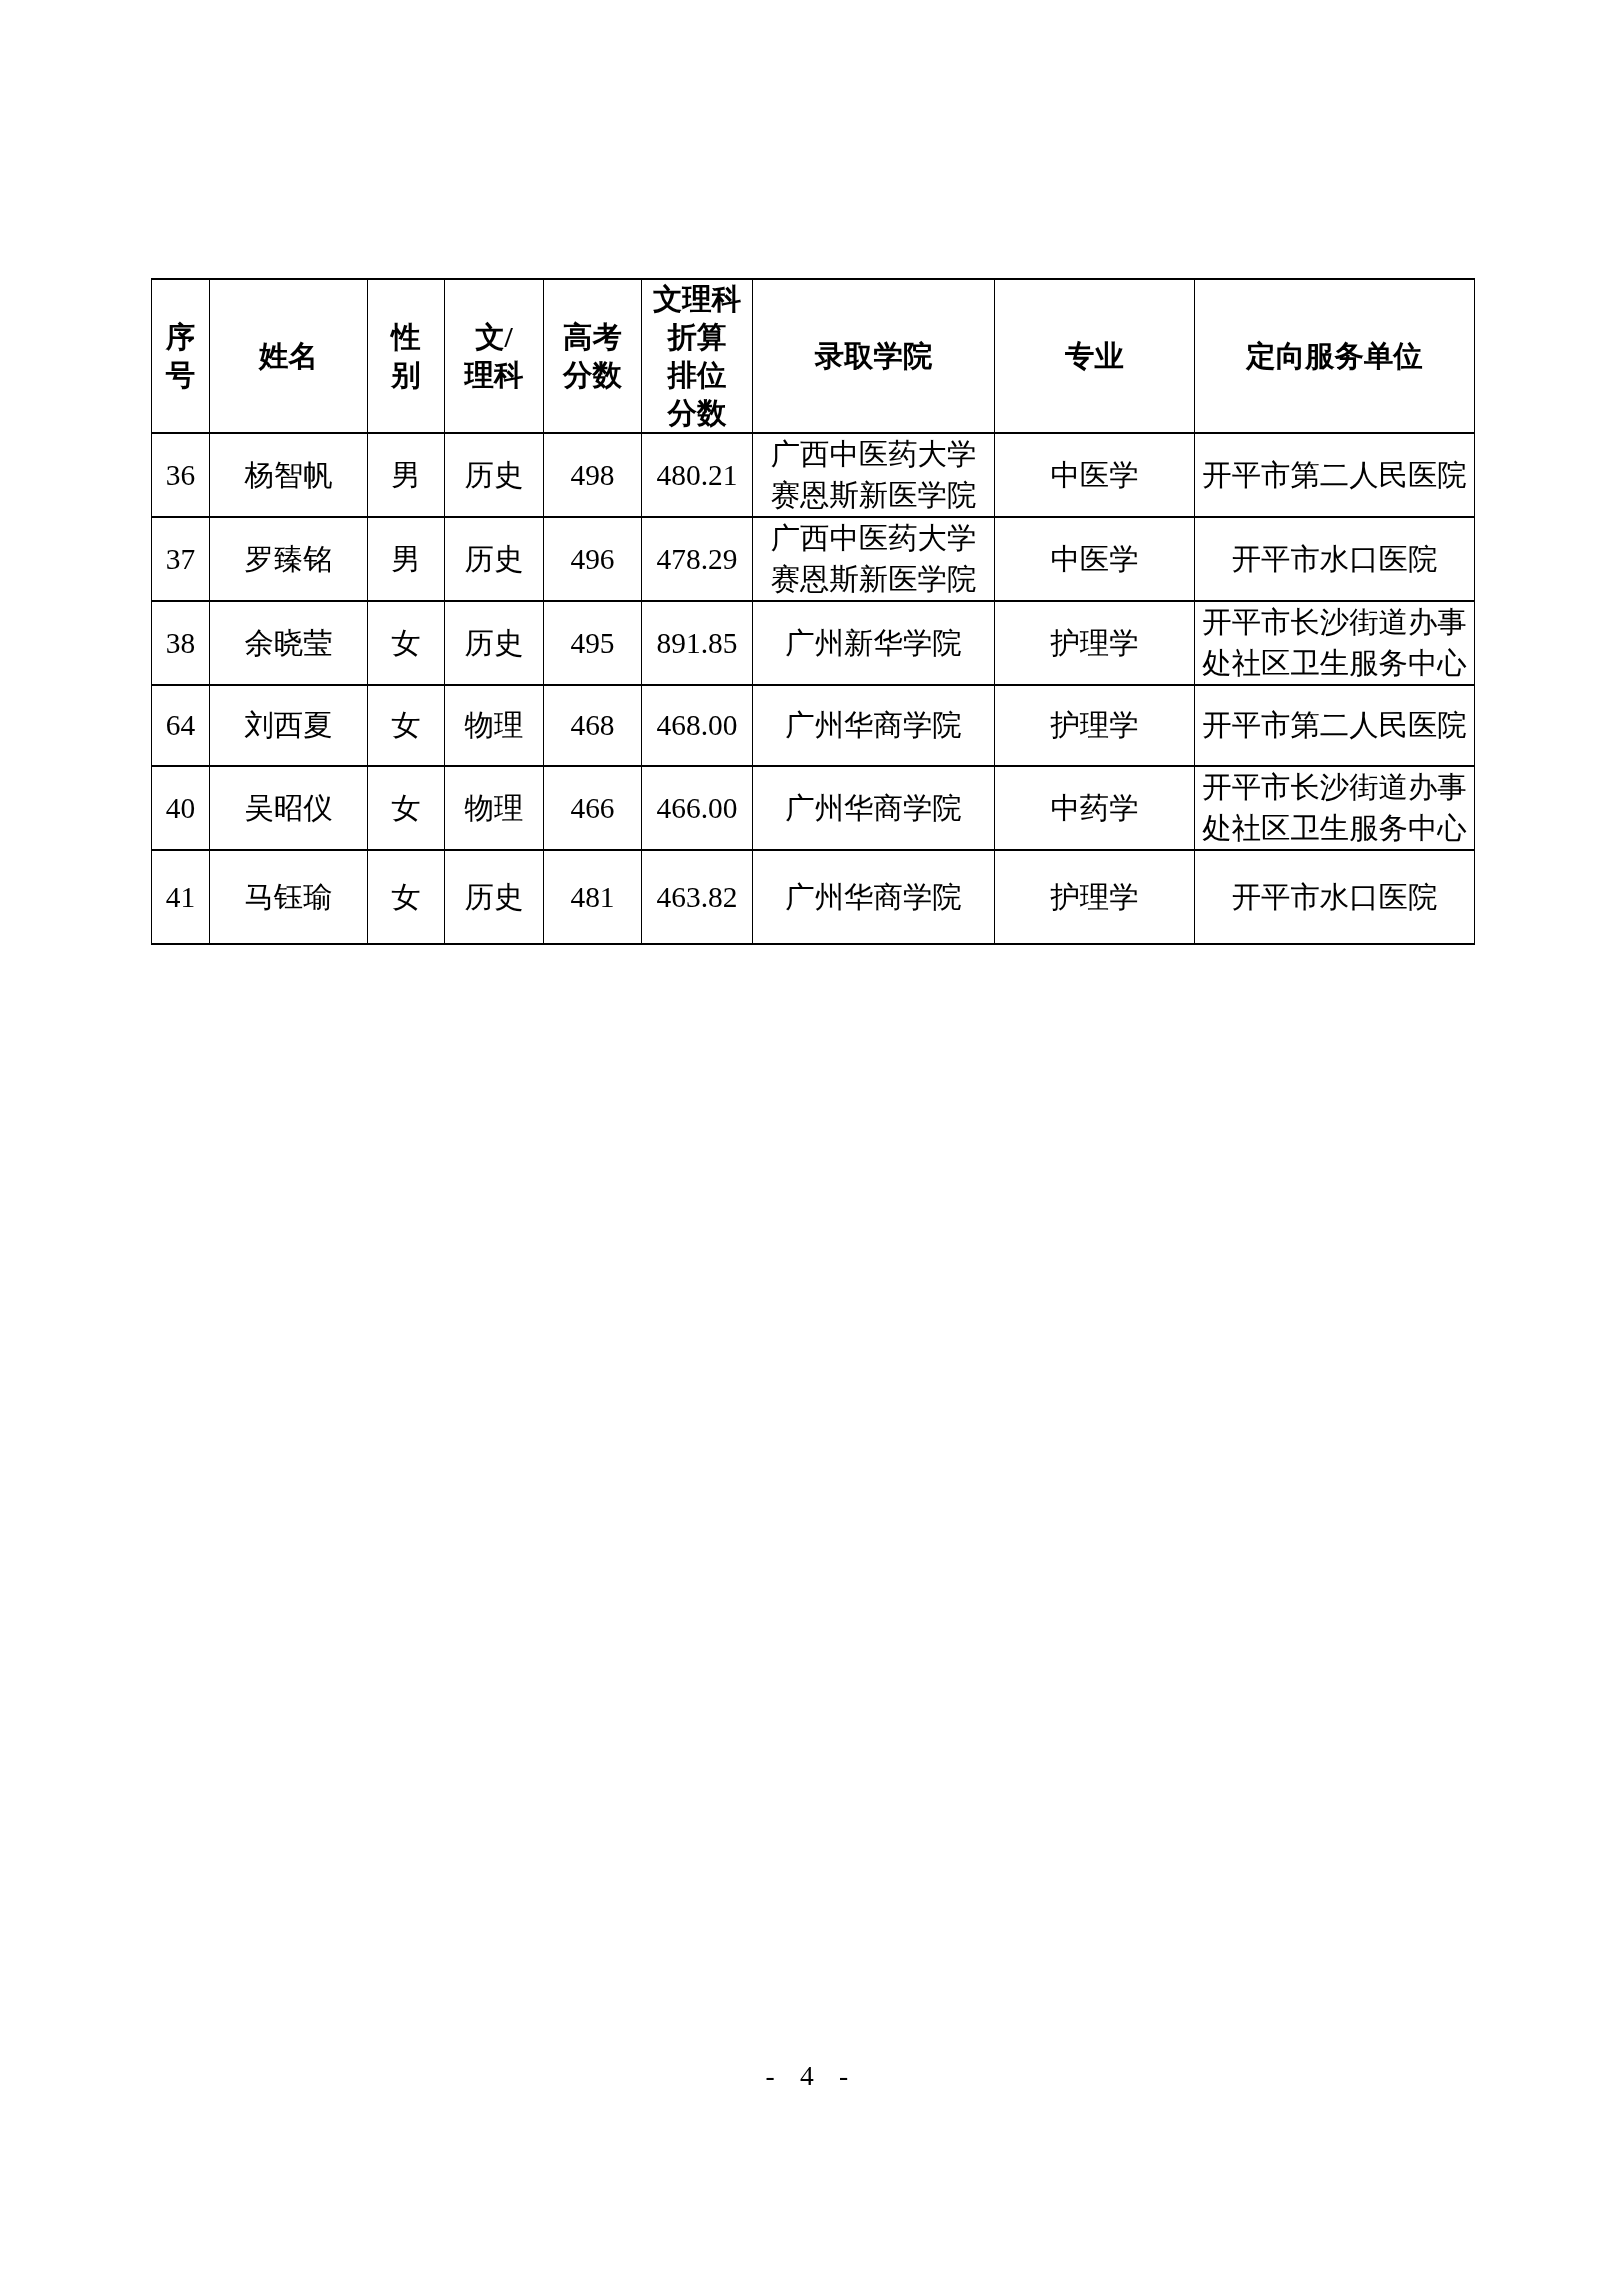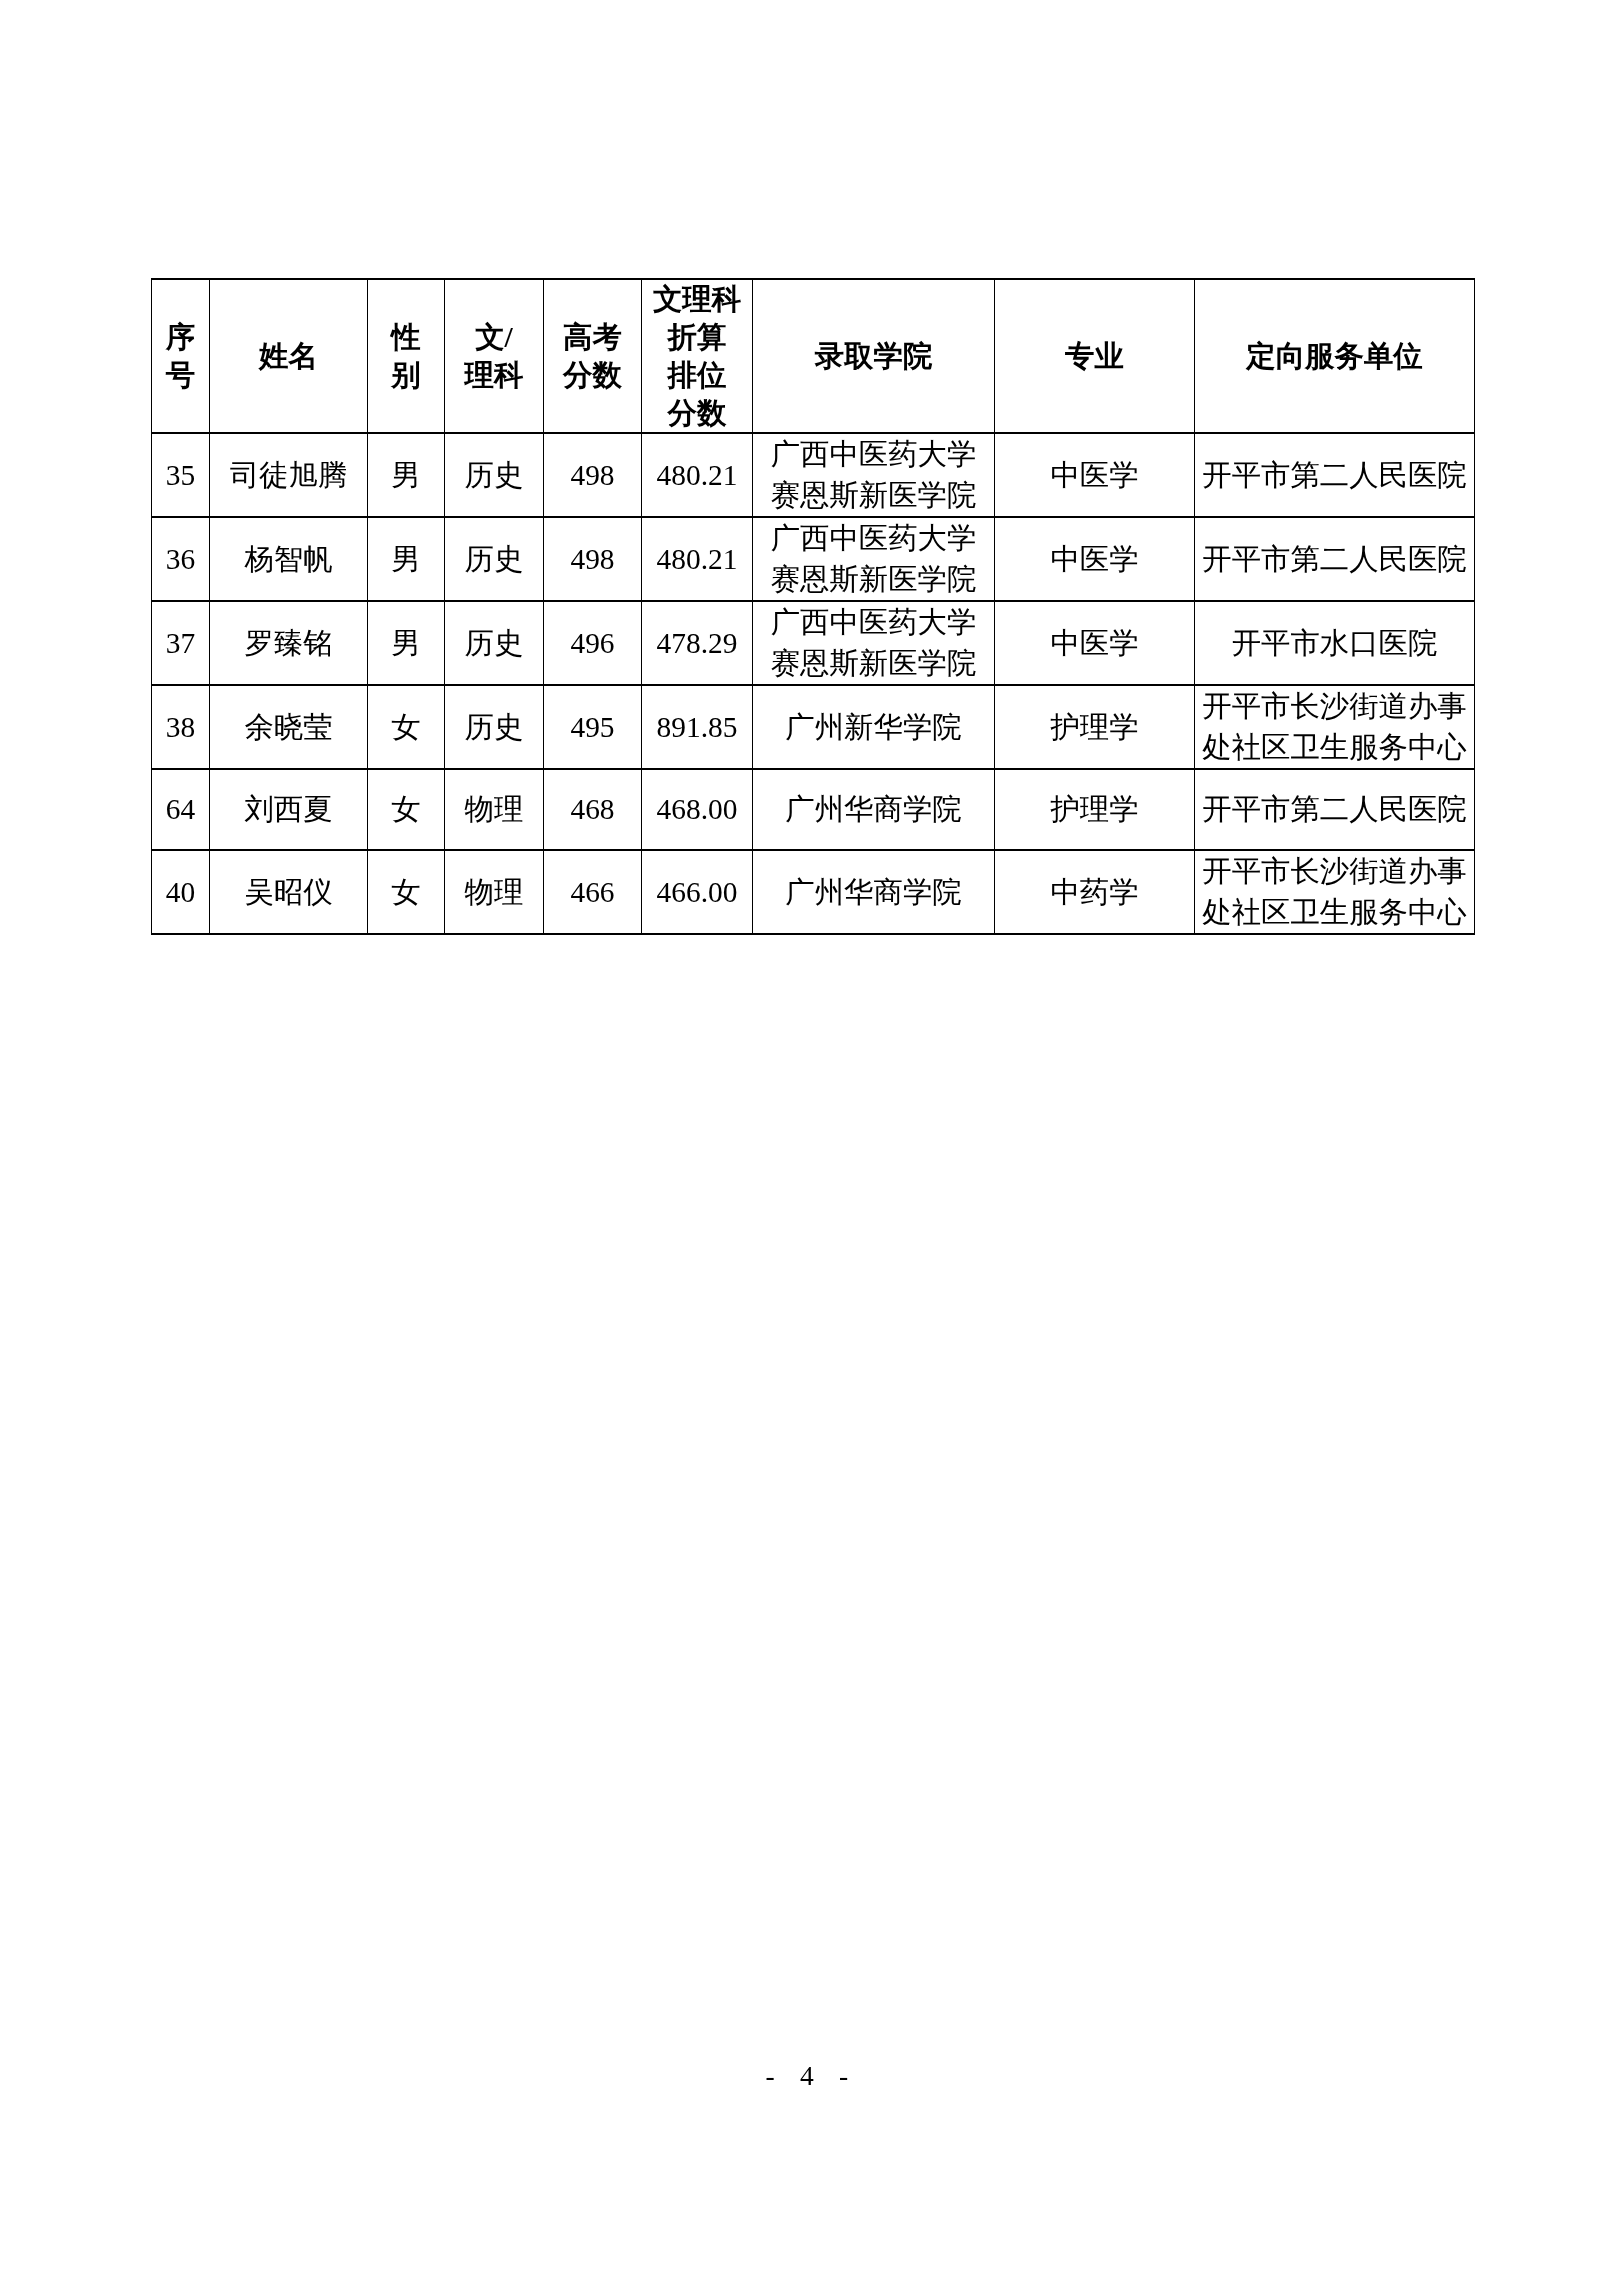--- a/index.html
+++ b/index.html
@@ -83,32 +83,20 @@
 折算
 排位
 分数</th>
         <th>录取学院</th>
         <th>专业</th>
         <th>定向服务单位</th>
       </tr>
     </thead>
     <tbody>
       <tr>
-        <td>35</td>
-        <td>司徒旭腾</td>
-        <td>男</td>
-        <td>历史</td>
-        <td>498</td>
-        <td>480.21</td>
-        <td>广西中医药大学
-赛恩斯新医学院</td>
-        <td>中医学</td>
-        <td>开平市第二人民医院</td>
-      </tr>
-      <tr>
         <td>36</td>
         <td>杨智帆</td>
         <td>男</td>
         <td>历史</td>
         <td>498</td>
         <td>480.21</td>
         <td>广西中医药大学
 赛恩斯新医学院</td>
         <td>中医学</td>
         <td>开平市第二人民医院</td>
@@ -153,19 +141,30 @@
         <td>吴昭仪</td>
         <td>女</td>
         <td>物理</td>
         <td>466</td>
         <td>466.00</td>
         <td>广州华商学院</td>
         <td>中药学</td>
         <td>开平市长沙街道办事
 处社区卫生服务中心</td>
       </tr>
+      <tr class="row-tall">
+        <td>41</td>
+        <td>马钰瑜</td>
+        <td>女</td>
+        <td>历史</td>
+        <td>481</td>
+        <td>463.82</td>
+        <td>广州华商学院</td>
+        <td>护理学</td>
+        <td>开平市水口医院</td>
+      </tr>
     </tbody>
   </table>
 
   <div class="page-footer">- 4 -</div>
 
 </div>
 
 
 </body></html>

